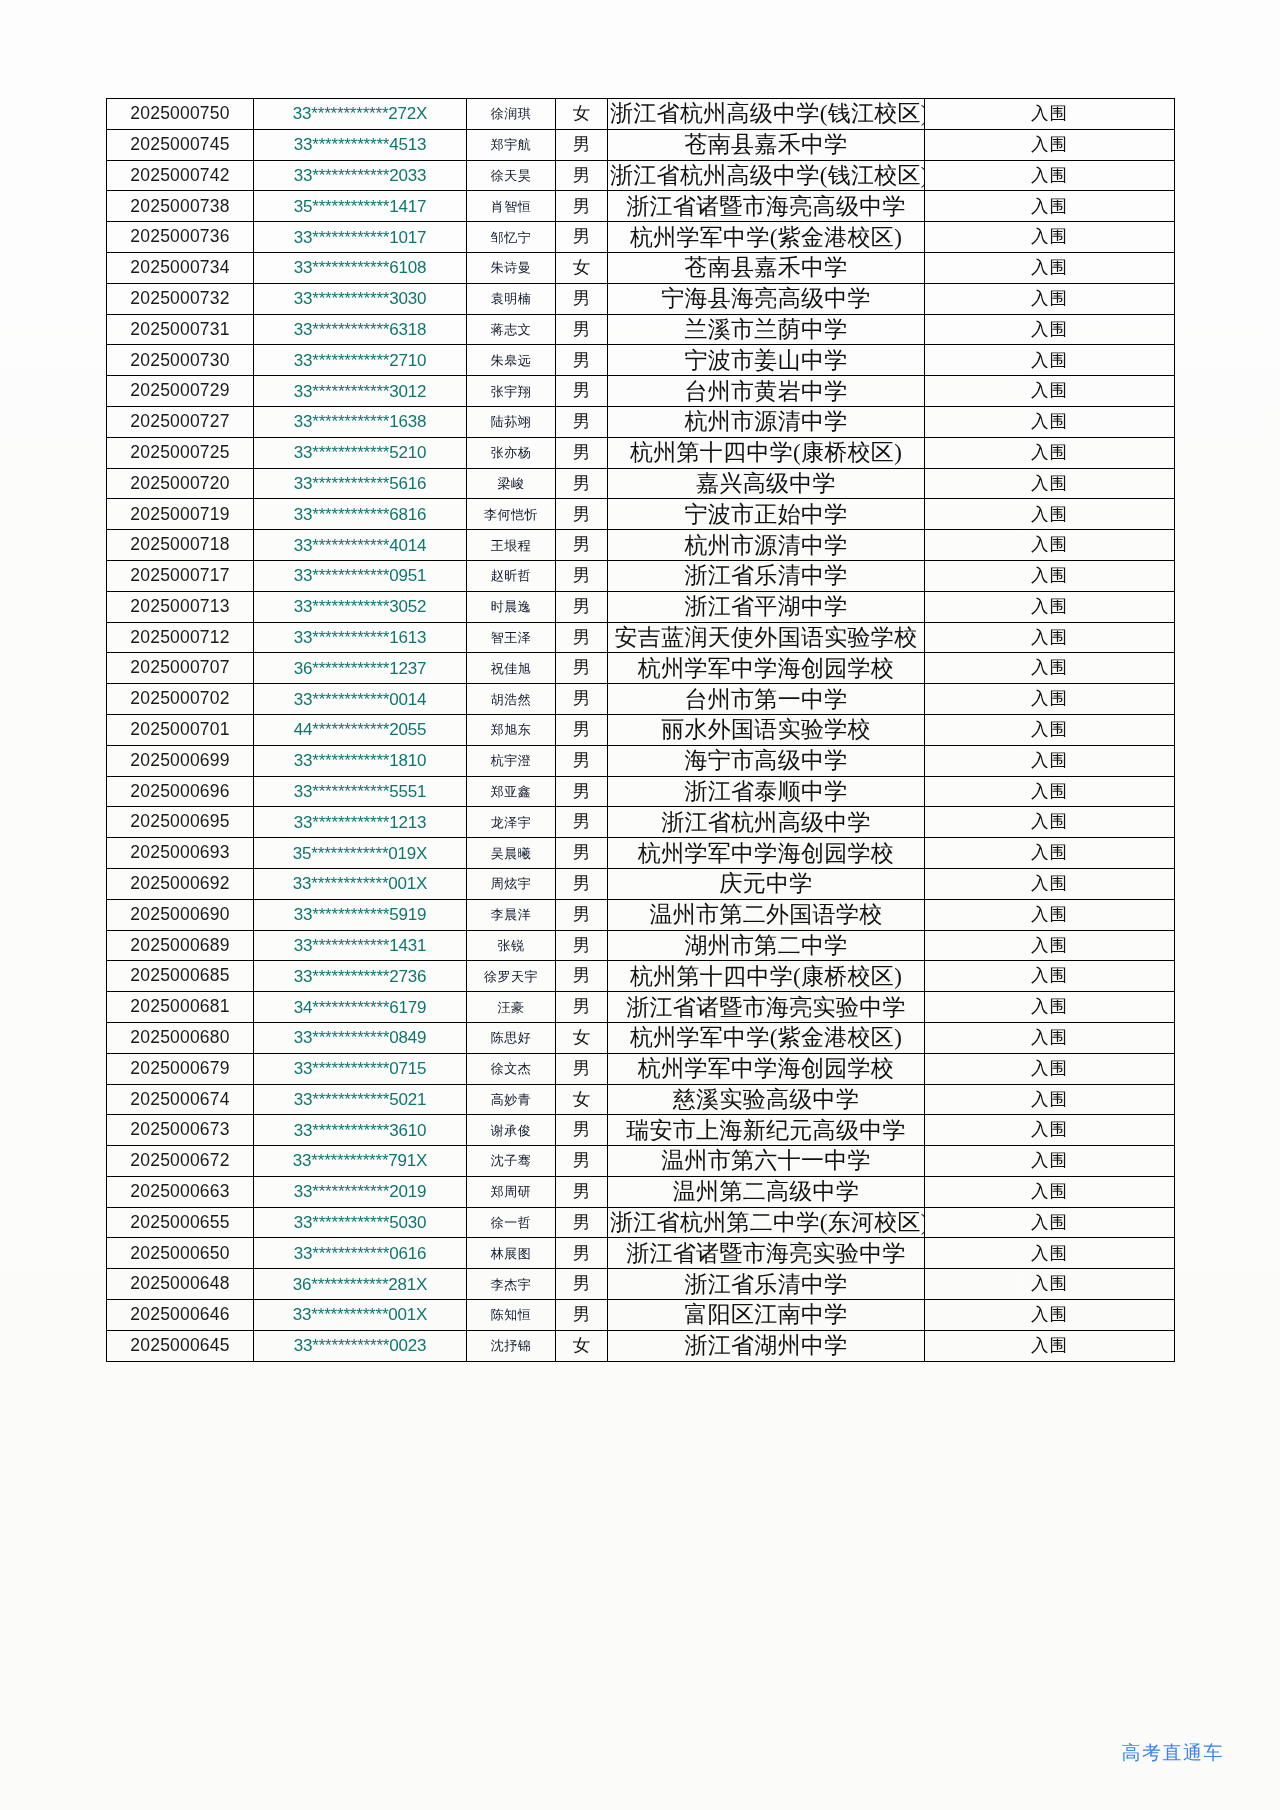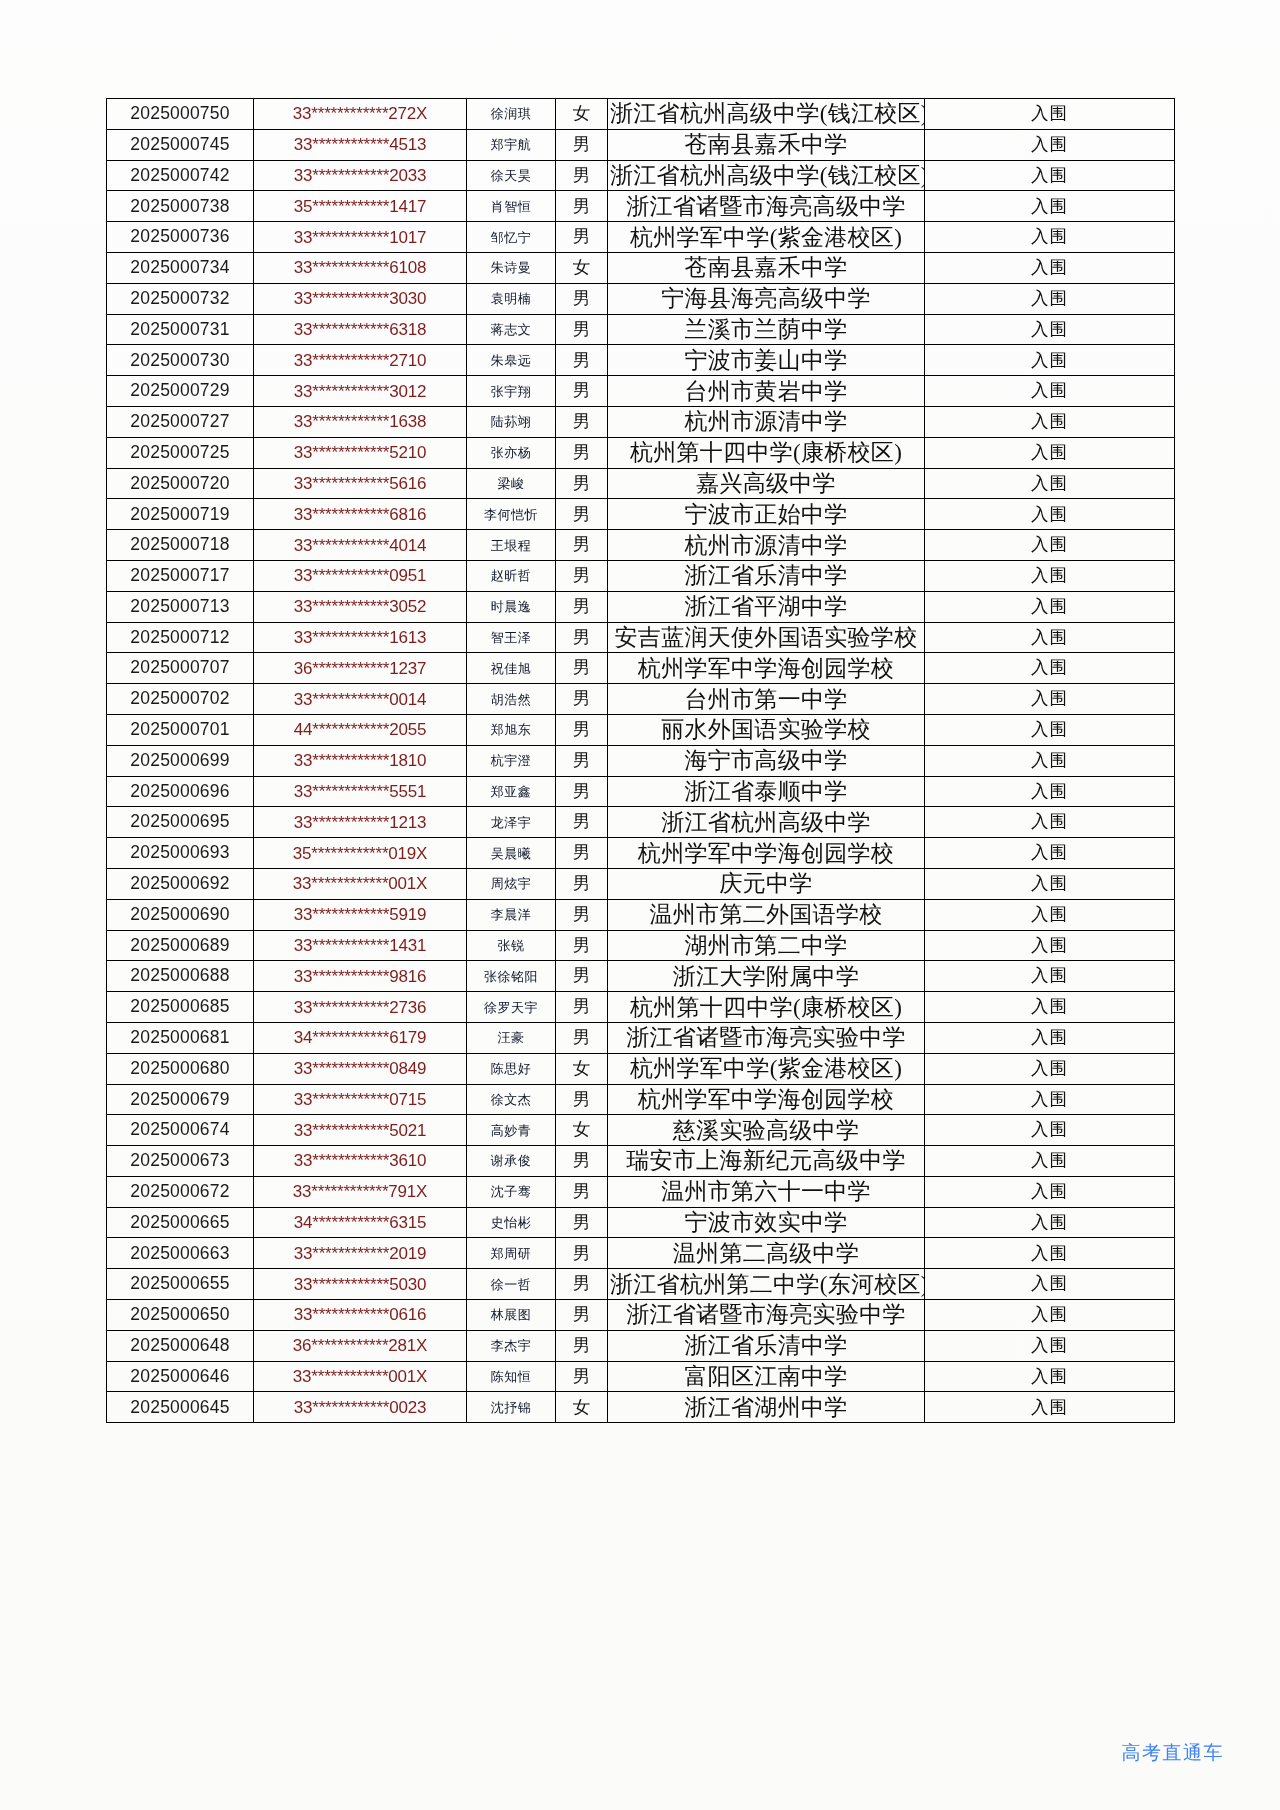--- a/index.html
+++ b/index.html
@@ -69,21 +69,21 @@
   td.cell-id {
     font-family: "Liberation Sans", "DejaVu Sans", sans-serif;
     font-size: 17.5px;
     letter-spacing: 0.2px;
     color: #1a1a1a;
   }
   td.cell-idcard {
     font-family: "Liberation Sans", "DejaVu Sans", sans-serif;
     font-size: 17px;
     letter-spacing: -0.2px;
-    color: #7f1d1d;
+    color: #0f766e;
   }
   td.cell-name {
     font-family: "Liberation Serif", "DejaVu Serif", serif;
     font-size: 13px;
     letter-spacing: 0.5px;
     color: #0f172a;
   }
   td.cell-gender {
     font-family: "Liberation Serif", "DejaVu Serif", serif;
     font-size: 17.5px;
@@ -349,28 +349,20 @@
           </tr>
           <tr>
             <td class="cell-id">2025000689</td>
             <td class="cell-idcard">33************1431</td>
             <td class="cell-name">张锐</td>
             <td class="cell-gender">男</td>
             <td class="cell-school">湖州市第二中学</td>
             <td class="cell-status">入围</td>
           </tr>
           <tr>
-            <td class="cell-id">2025000688</td>
-            <td class="cell-idcard">33************9816</td>
-            <td class="cell-name">张徐铭阳</td>
-            <td class="cell-gender">男</td>
-            <td class="cell-school">浙江大学附属中学</td>
-            <td class="cell-status">入围</td>
-          </tr>
-          <tr>
             <td class="cell-id">2025000685</td>
             <td class="cell-idcard">33************2736</td>
             <td class="cell-name">徐罗天宇</td>
             <td class="cell-gender">男</td>
             <td class="cell-school">杭州第十四中学(康桥校区)</td>
             <td class="cell-status">入围</td>
           </tr>
           <tr>
             <td class="cell-id">2025000681</td>
             <td class="cell-idcard">34************6179</td>
@@ -413,28 +405,20 @@
           </tr>
           <tr>
             <td class="cell-id">2025000672</td>
             <td class="cell-idcard">33************791X</td>
             <td class="cell-name">沈子骞</td>
             <td class="cell-gender">男</td>
             <td class="cell-school">温州市第六十一中学</td>
             <td class="cell-status">入围</td>
           </tr>
           <tr>
-            <td class="cell-id">2025000665</td>
-            <td class="cell-idcard">34************6315</td>
-            <td class="cell-name">史怡彬</td>
-            <td class="cell-gender">男</td>
-            <td class="cell-school">宁波市效实中学</td>
-            <td class="cell-status">入围</td>
-          </tr>
-          <tr>
             <td class="cell-id">2025000663</td>
             <td class="cell-idcard">33************2019</td>
             <td class="cell-name">郑周研</td>
             <td class="cell-gender">男</td>
             <td class="cell-school">温州第二高级中学</td>
             <td class="cell-status">入围</td>
           </tr>
           <tr>
             <td class="cell-id">2025000655</td>
             <td class="cell-idcard">33************5030</td>

